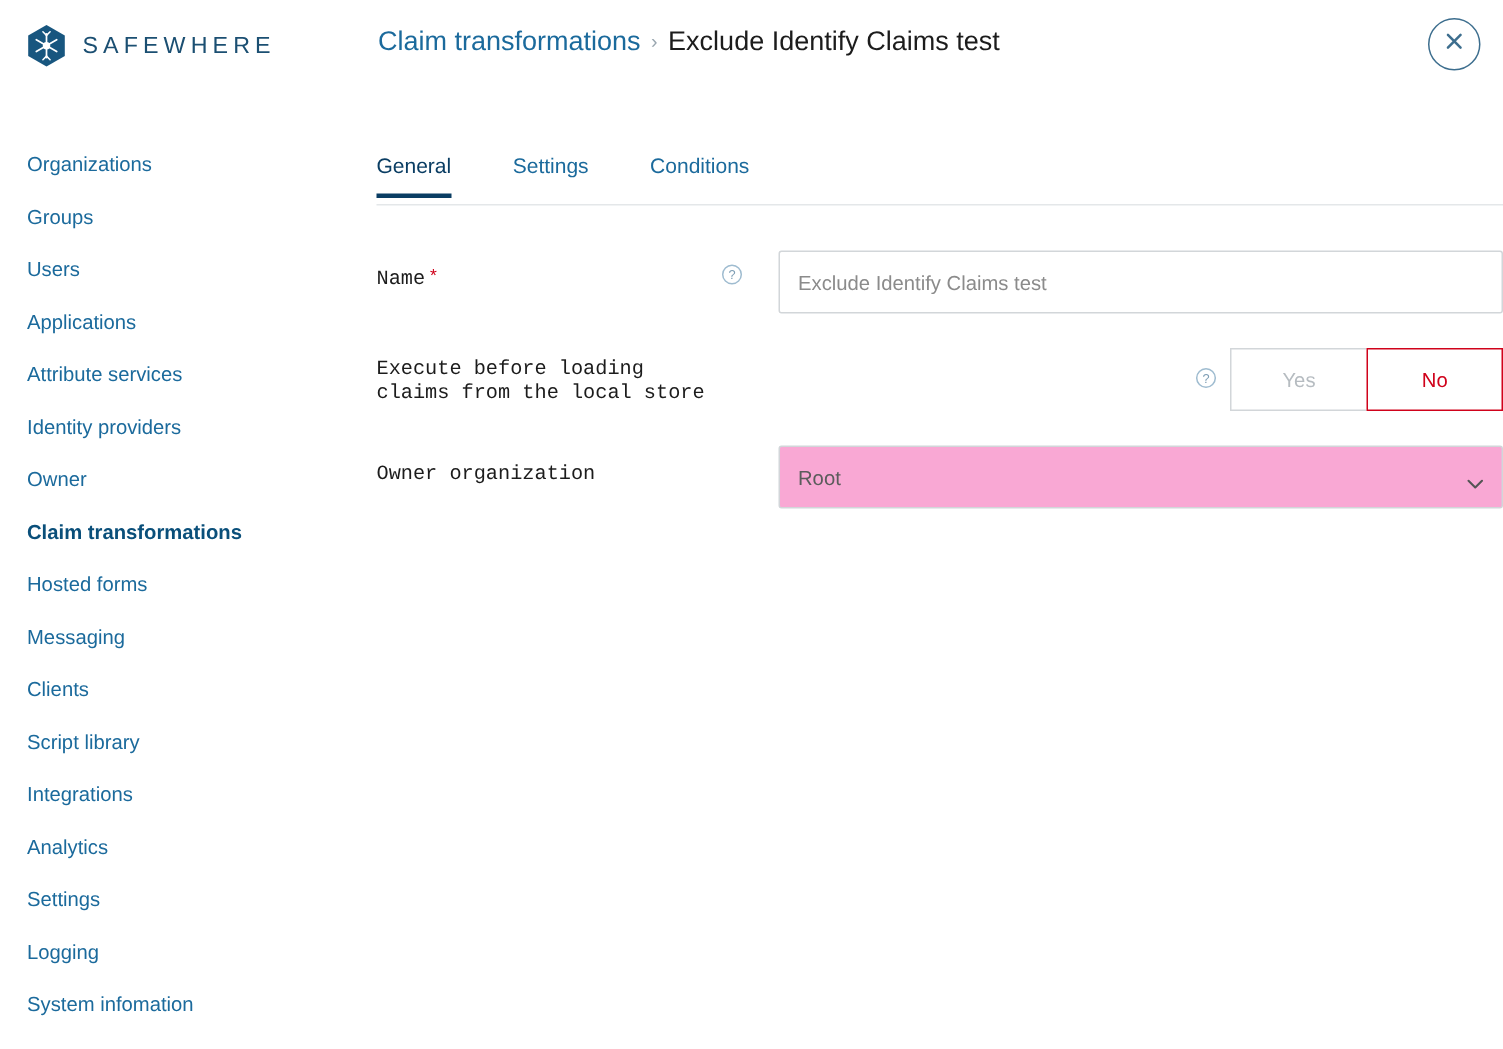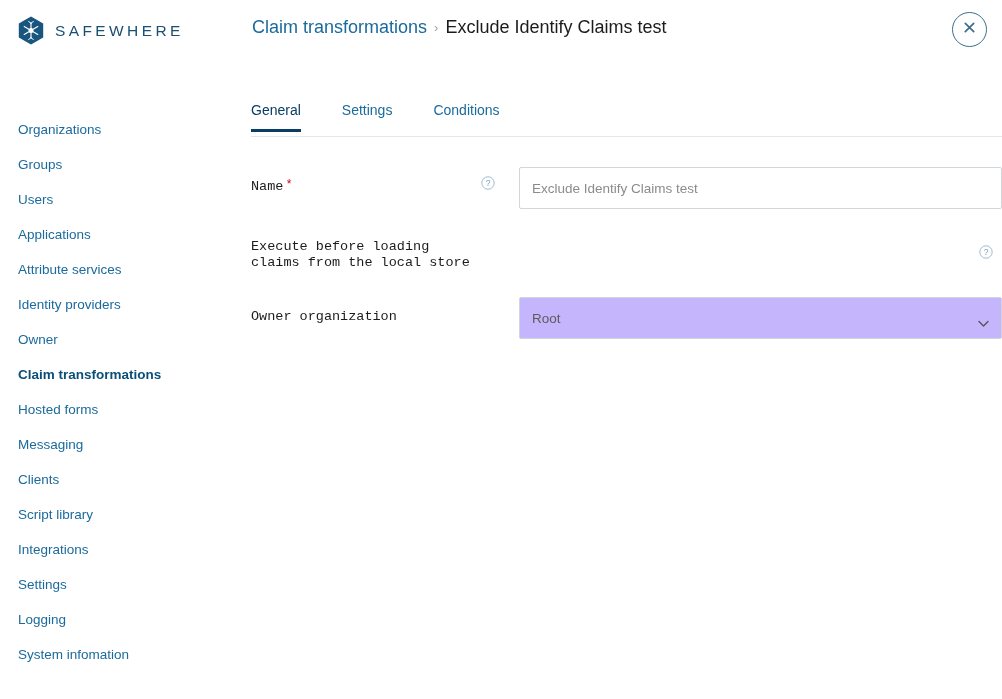--- a/index.html
+++ b/index.html
@@ -88,21 +88,21 @@
     align-items: center;
     justify-content: center;
     cursor: pointer;
     background: transparent;
   }
 
   
   .sidebar {
     position: absolute;
     left: 0;
-    top: 112px;
+    top: 92px;
     width: 230px;
     padding: 0;
   }
   .nav-item {
     display: block;
     padding: 0 0 0 18px;
     height: 35px;
     line-height: 35px;
     font-size: 13.5px;
     color: #1b6a9c;
@@ -224,21 +224,21 @@
   }
   .select-input {
     width: 483px;
     height: 42px;
     border: 1px solid #d2d6d9;
     border-radius: 2px;
     padding: 0 30px 0 12px;
     font-family: "Liberation Sans", sans-serif;
     font-size: 13.5px;
     color: #5c5c5c;
-    background: #c4b5fd;
+    background: #f9a8d4;
     outline: none;
     appearance: none;
     -webkit-appearance: none;
     cursor: pointer;
   }
   .select-caret {
     position: absolute;
     right: 13px;
     top: 17px;
     pointer-events: none;
@@ -322,20 +322,21 @@
     <div class="nav-item">Applications</div>
     <div class="nav-item">Attribute services</div>
     <div class="nav-item">Identity providers</div>
     <div class="nav-item">Owner</div>
     <div class="nav-item active">Claim transformations</div>
     <div class="nav-item">Hosted forms</div>
     <div class="nav-item">Messaging</div>
     <div class="nav-item">Clients</div>
     <div class="nav-item">Script library</div>
     <div class="nav-item">Integrations</div>
+    <div class="nav-item">Analytics</div>
     <div class="nav-item">Settings</div>
     <div class="nav-item">Logging</div>
     <div class="nav-item">System infomation</div>
   </nav>
 
   <div class="main">
 
     <div class="tabs">
       <div class="tab active">General</div>
       <div class="tab">Settings</div>
@@ -366,20 +367,24 @@
         <div class="help-slot" style="flex:0 0 19px; width:19px;"></div>
         <div class="control-slot" style="align-items:flex-start;">
           <span style="display:flex;align-items:center;padding-top:13px;margin-right:9px;">
             <span>
               <svg class="help-icon" viewBox="0 0 14 14" xmlns="http://www.w3.org/2000/svg">
                 <circle cx="7" cy="7" r="6.2" fill="none" stroke="#9fbcd0" stroke-width="1"></circle>
                 <text x="7" y="10.3" text-anchor="middle" font-family="Liberation Sans, sans-serif" font-size="8.5" fill="#7d9db4">?</text>
               </svg>
             </span>
           </span>
+          <div class="toggle-group">
+            <div class="toggle-btn off">Yes</div>
+            <div class="toggle-btn on">No</div>
+          </div>
         </div>
       </div>
 
       <div class="form-row">
         <div class="field-label">Owner organization</div>
         <div class="help-slot"></div>
         <div class="control-slot">
           <div class="select-wrap">
             <input class="select-input" type="text" readonly="" value="Root" style="">
             <span class="select-caret">

